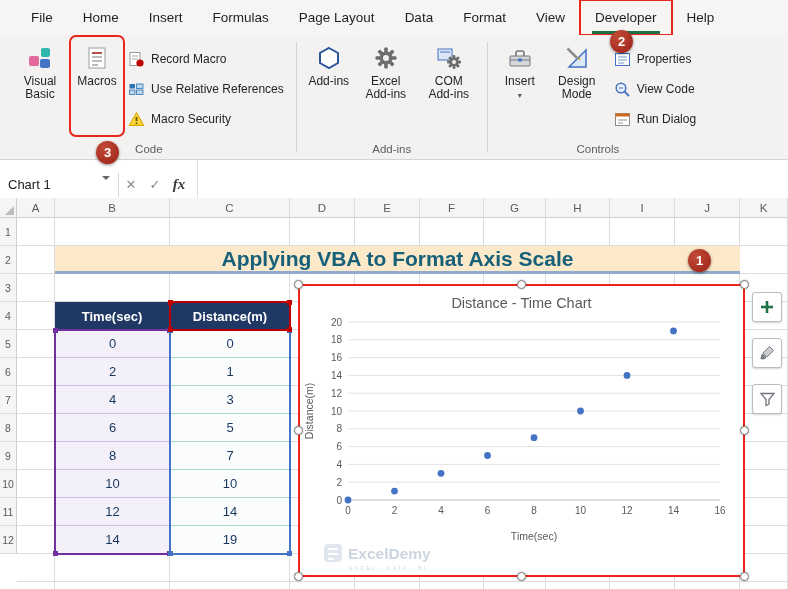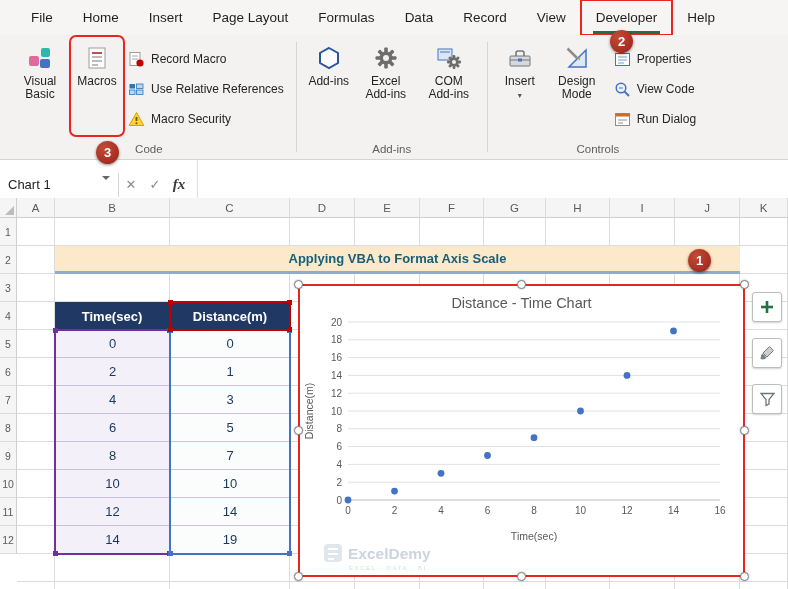--- a/index.html
+++ b/index.html
@@ -45,21 +45,21 @@
   .sheet{position:absolute;top:198px;left:0;width:788px;height:391px;background:#fff}
   .colheads{position:absolute;top:0;left:0;width:788px;height:20px;display:flex;background:#f5f5f5;border-bottom:1px solid #cfcfcf}
   .corner{width:17px;height:100%;border-right:1px solid #cfcfcf;position:relative;background:#f5f5f5}
   .corner:after{content:"";position:absolute;right:2px;bottom:2px;border-left:9px solid transparent;border-bottom:9px solid #bcbcbc}
   .colhead{display:flex;align-items:center;justify-content:center;font-size:11.5px;color:#5a5a5a;border-right:1px solid #dcdcdc;height:100%}
   .rowheads{position:absolute;top:20px;left:0;width:17px}
   .rowhead{display:flex;align-items:center;justify-content:center;font-size:10.5px;color:#5a5a5a;border-bottom:1px solid #dcdcdc;border-right:1px solid #cfcfcf;background:#f5f5f5}
   .gridarea{position:absolute;top:20px;left:17px;width:771px;height:371px;overflow:hidden}
   .vline{position:absolute;top:0;width:1px;height:371px;background:#dcdcdc}
   .hline{position:absolute;left:0;width:771px;height:1px;background:#dcdcdc}
-  .title-cell{position:absolute;left:38px;top:28px;width:685px;height:28px;background:var(--title-bg);color:var(--title-text);font-weight:bold;font-size:13px;display:flex;align-items:center;justify-content:center;border-bottom:3px solid #8fabcd;z-index:2}
+  .title-cell{position:absolute;left:38px;top:28px;width:685px;height:28px;background:var(--title-bg);color:var(--title-text);font-weight:bold;font-size:21px;display:flex;align-items:center;justify-content:center;border-bottom:3px solid #8fabcd;z-index:2}
   .th{position:absolute;top:84px;height:28px;display:flex;align-items:center;justify-content:center;font-weight:bold;color:#fff;background:var(--header-navy);font-size:13px;z-index:2}
   .th-b{left:38px;width:115px;border-right:1px solid #fff}
   .th-c{left:153px;width:120px}
   .cell{position:absolute;height:28px;display:flex;align-items:center;justify-content:center;font-size:13px;color:#17375e;z-index:2}
   .cell-b{left:38px;width:115px;background:#f4f0f9;border-bottom:1px solid #cabfe0}
   .cell-c{left:153px;width:120px;background:#fbfdfd;border-bottom:1px solid #a8d5d1}
   .sel{position:absolute;z-index:5;pointer-events:none}
   .sel i{position:absolute;width:5px;height:5px;background:currentColor}
   .sel i:nth-child(1){left:-3px;top:-3px}.sel i:nth-child(2){right:-3px;top:-3px}
   .sel i:nth-child(3){left:-3px;bottom:-3px}.sel i:nth-child(4){right:-3px;bottom:-3px}
@@ -82,30 +82,30 @@
     <div class="rtab">
       <span>File</span>
     </div>
     <div class="rtab">
       <span>Home</span>
     </div>
     <div class="rtab">
       <span>Insert</span>
     </div>
     <div class="rtab">
+      <span>Formulas</span>
+    </div>
+    <div class="rtab">
       <span>Page Layout</span>
     </div>
     <div class="rtab">
-      <span>Formulas</span>
-    </div>
-    <div class="rtab">
       <span>Data</span>
     </div>
     <div class="rtab">
-      <span>Record</span>
+      <span>Format</span>
     </div>
     <div class="rtab">
       <span>View</span>
     </div>
     <div class="rtab active red-box-tab">
       <span>Developer</span>
       <i class="green-underline"></i>
     </div>
     <div class="rtab">
       <span>Help</span>

